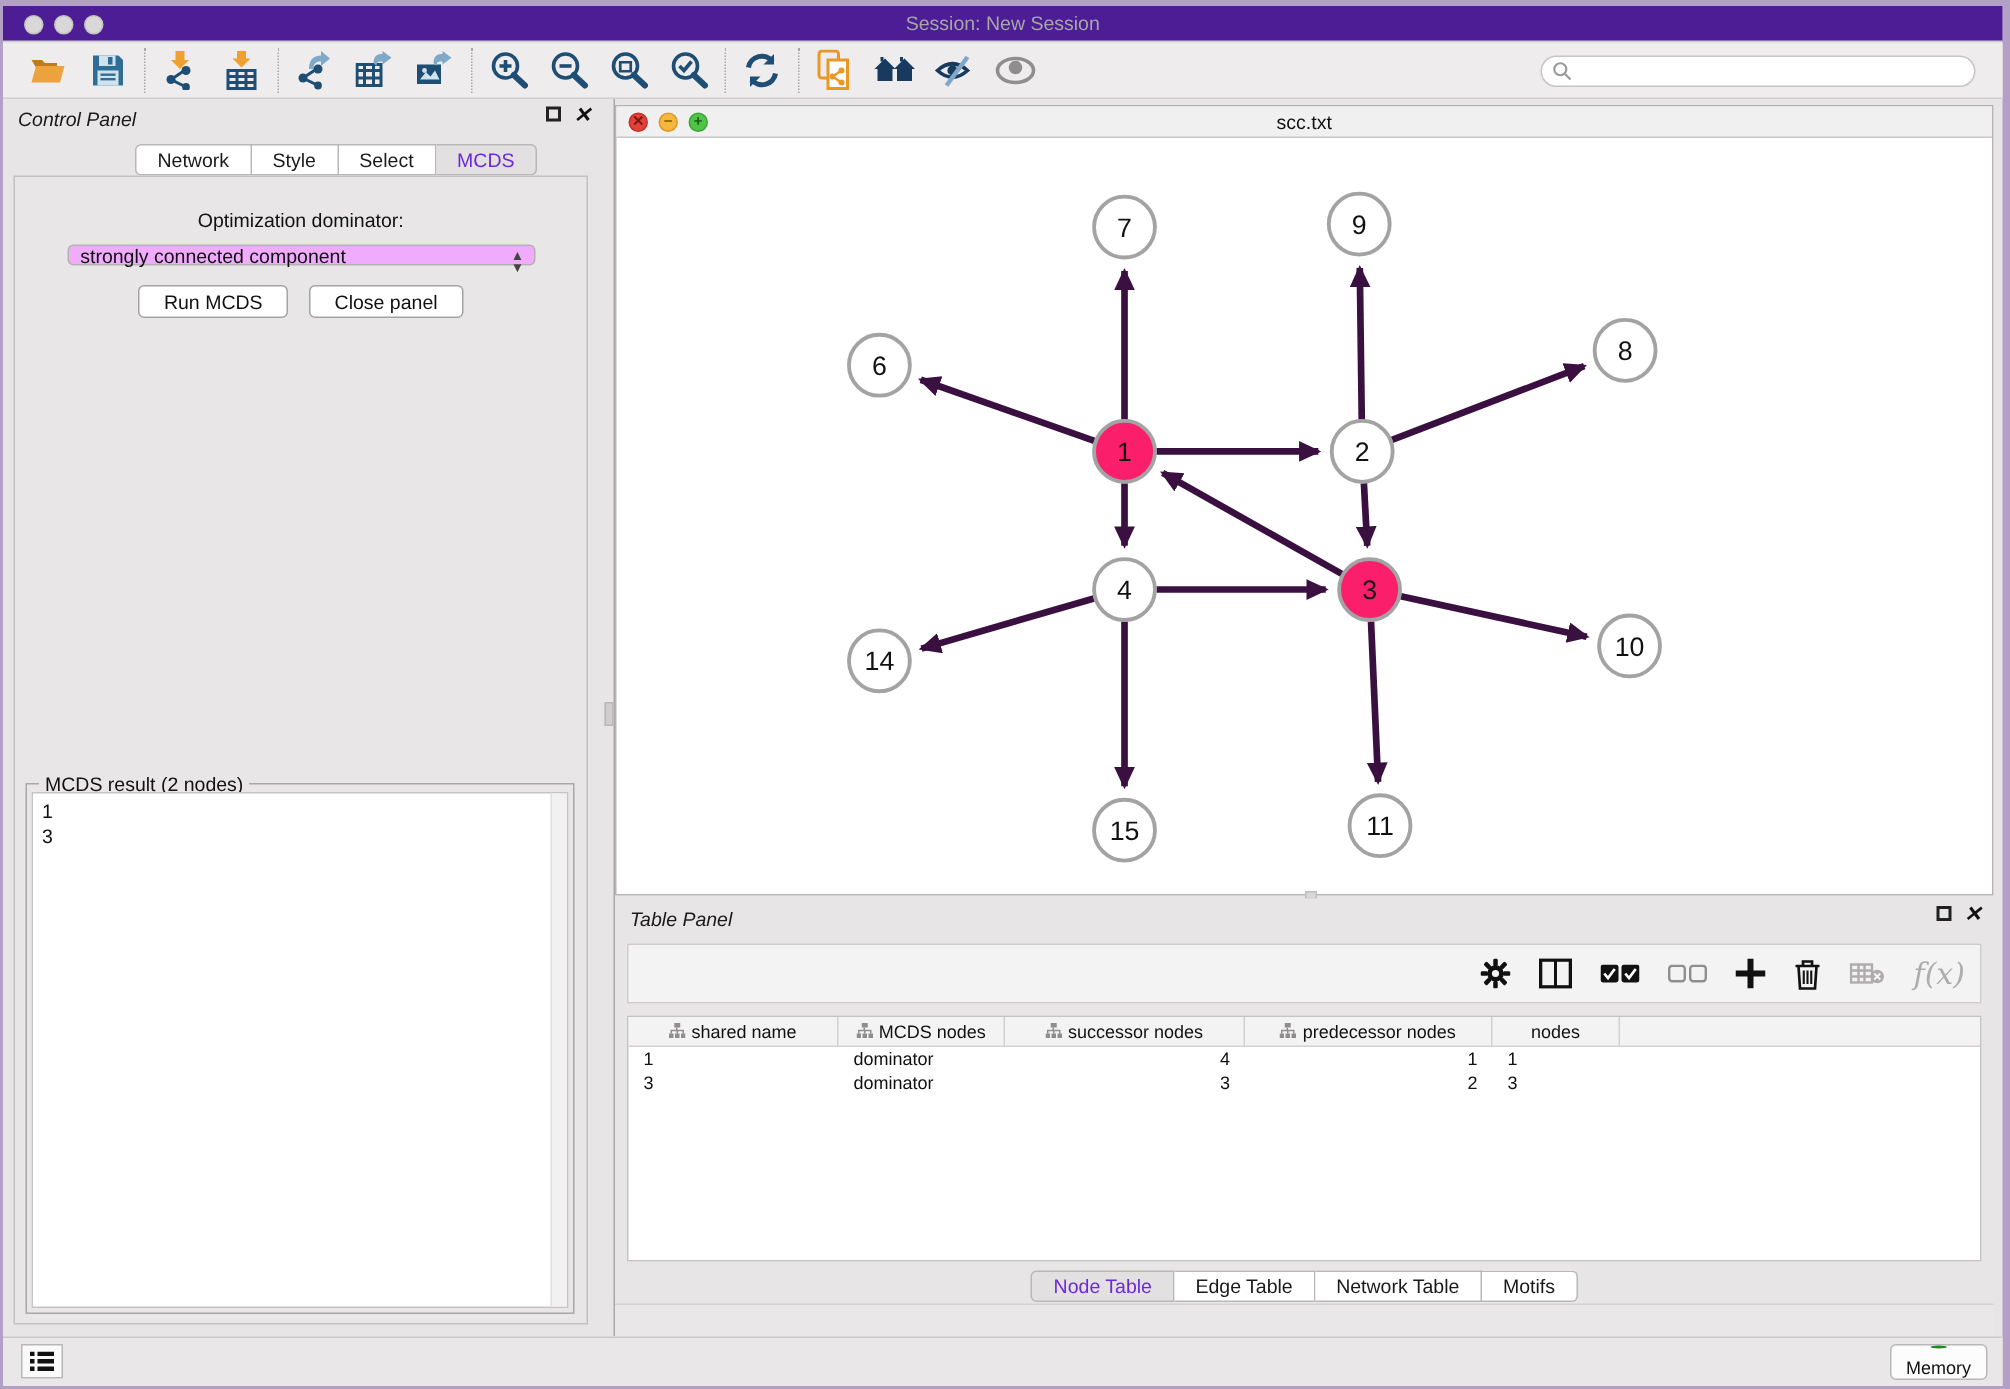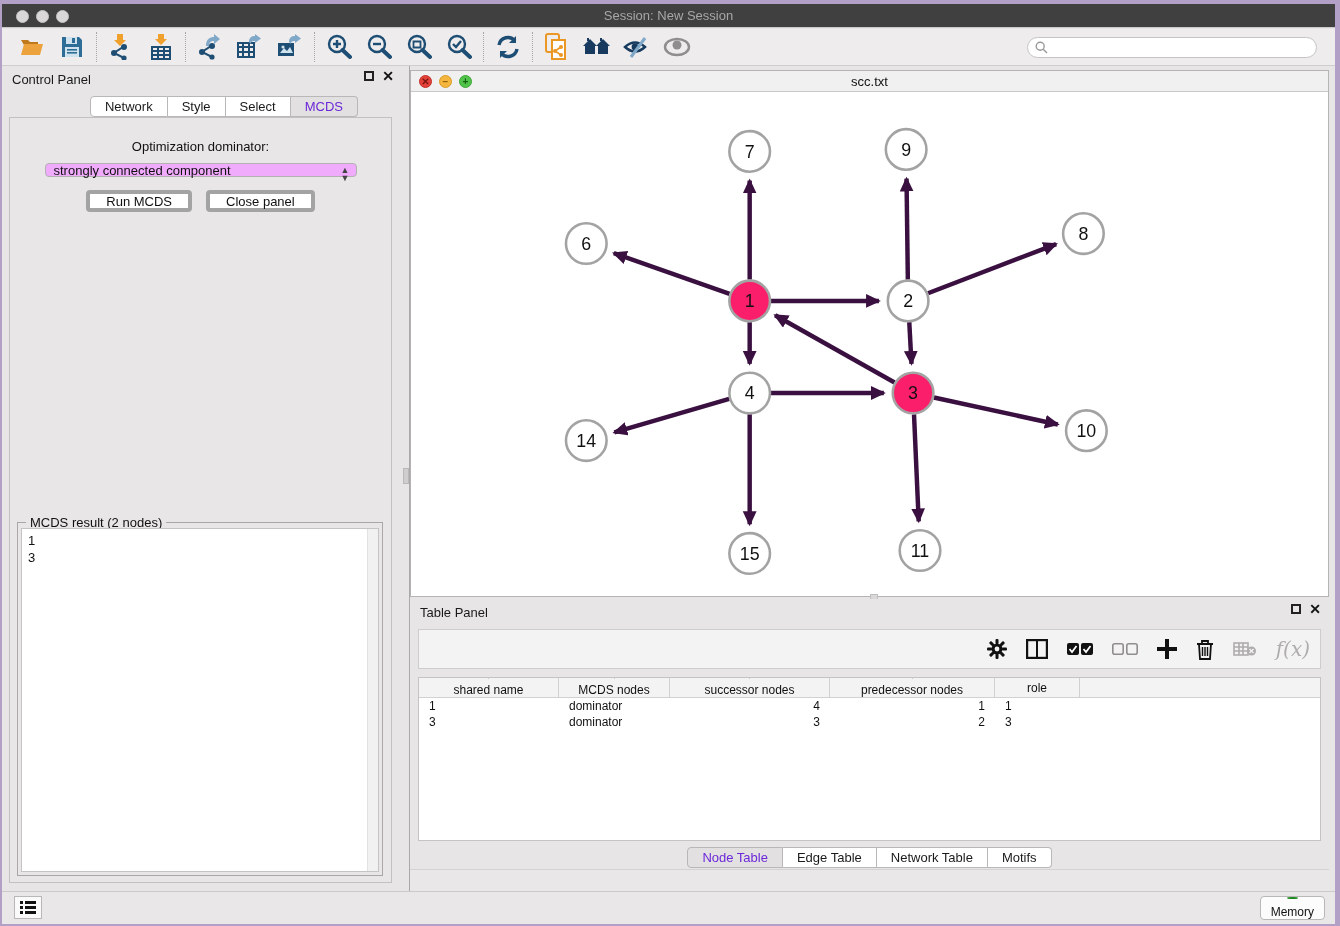--- a/index.html
+++ b/index.html
@@ -1,51 +1,51 @@
 <!DOCTYPE html>
 <html><head>
 <meta charset="utf-8">
 <style>
   * { margin:0; padding:0; box-sizing:border-box; }
   html,body { width:1340px; height:926px; font-family:"Liberation Sans",sans-serif; }
   body { background:#b3a0c6; position:relative; overflow:hidden; }
   .app { position:absolute; left:2px; top:4px; right:5px; bottom:2px; background:#e7e5e6; }
 
   
-  .titlebar { position:absolute; left:0; top:0; right:0; height:24px; background:#404040; border-bottom:1px solid #cccacb; }
+  .titlebar { position:absolute; left:0; top:0; right:0; height:24px; background:#4c1d95; border-bottom:1px solid #cccacb; }
   .tl-circle { position:absolute; top:6px; width:13px; height:13px; border-radius:50%; background:#d9d7d8; border:1px solid #c5c3c4; }
   .win-title { position:absolute; left:0; right:0; top:4px; text-align:center; font-size:13px; color:#a8a6a7; }
 
   
   .toolbar { position:absolute; left:0; top:25px; right:0; height:37px; background:#eeecec; border-bottom:1px solid #cfcdce; display:flex; align-items:center; padding:0 10px; }
   .tb-btn { width:40px; height:32px; display:flex; align-items:center; justify-content:center; }
   .tb-sep { width:1px; height:30px; border-left:1px dotted #a9a7a8; margin:0 4px; }
   .tb-spacer { flex:1; }
   .searchbox { width:290px; height:21px; background:#fff; border:1px solid #c6c4c5; border-radius:11px; display:flex; align-items:center; padding:0 7px; margin-right:8px; }
 
   
   .control-panel { position:absolute; left:0; top:62px; width:400px; bottom:33px; background:#e7e5e6; }
-  .panel-header { position:absolute; left:0; top:0; right:0; height:26px; }
+  .panel-header { position:absolute; left:0; top:0; right:0; height:26px;font-style:italic; }
   .panel-title { position:absolute; left:10px; top:6px; font-size:13px; color:#1a1a1a; }
   .panel-icons { position:absolute; right:8px; top:5px; display:flex; gap:8px; align-items:center; }
   .float-ico { width:10px; height:10px; border:2px solid #222; display:inline-block; }
   .close-ico { font-size:14px; font-weight:bold; color:#111; line-height:10px; }
 
   .tabrow { position:absolute; left:0; top:30px; right:0; height:21px; display:flex; justify-content:center;padding-left:44px; }
   .tab { height:21px; padding:0 14px; font-size:13px; background:#fff; border:1px solid #b9b7b8; border-left:none; display:flex; align-items:center; color:#1a1a1a; }
   .tab:first-child { border-left:1px solid #b9b7b8; border-radius:4px 0 0 4px; }
   .tab:last-child { border-radius:0 4px 4px 0; }
   .tab.active { background:#e2e0e1; color:#6d28d9; }
 
   .cp-body { position:absolute; left:7px; top:51px; right:10px; bottom:8px; background:#e8e6e7; border:1px solid #c2c0c1; }
   .opt-label { text-align:center; margin-top:21px; font-size:13px; color:#111; }
   .dropdown { position:relative; margin:9px auto 0 auto; width:312px; height:14px; background:#f0abfc; border:1px solid #b3b1b2; border-radius:4px; font-size:13px; display:flex; align-items:center; padding:0 8px; color:#111; }
   .dd-arrows { position:absolute; right:6px; top:2px; font-size:9px; line-height:8px; color:#444; text-align:center; }
   .btn-row { display:flex; justify-content:center; gap:14px; margin-top:13px; }
-  .pushbtn { height:22px; padding:0 16px; background:#fff; border:4px solid #a3a3a3; border-radius:4px; font-size:13px; color:#111; display:flex; align-items:center; }
+  .pushbtn { height:22px; padding:0 16px; background:#fff; border:1px solid #a3a3a3; border-radius:4px; font-size:13px; color:#111; display:flex; align-items:center; }
 
   .result-group { position:absolute; left:7px; top:376px; right:8px; bottom:6px; border:1px solid #a9a7a8;margin-top:28px; }
   .result-legend { position:absolute; left:8px; top:-8px; background:#e8e6e7; padding:0 4px; font-size:13px; color:#111; }
   .result-area { position:absolute; left:3px; top:5px; right:3px; bottom:3px; background:#fff; border:1px solid #c5c3c4; font-size:13px; color:#111; padding:3px 6px; white-space:pre-line; line-height:17px; }
   .result-scroll { position:absolute; right:4px; top:6px; bottom:4px; width:11px; background:#f2f1f2; border-left:1px solid #e2e1e2; }
 
   
   .vsplit { position:absolute; left:400px; top:62px; width:8px; bottom:33px; background:#e7e5e6; border-right:1px solid #aaa8a9; }
   .vsplit-handle { position:absolute; left:1px; top:402px; width:6px; height:16px; background:#cfcdce; border:1px solid #b9b7b8; }
 
@@ -60,21 +60,21 @@
   .net-canvas { position:absolute; left:0; top:21px; right:0; bottom:0; }
   .net-handle { position:absolute; left:50%; bottom:-4px; width:8px; height:6px; background:#d9d7d8; border:1px solid #c0bebf; }
 
   
   .table-panel { position:absolute; left:408px; top:595px; right:6px; bottom:33px; background:#e7e5e6; }
   .tp-toolbar { position:absolute; left:8px; top:30px; right:8px; height:40px; background:#f4f3f4; border:1px solid #cecccd; display:flex; align-items:center; padding:0 10px; gap:19px;justify-content:flex-end; }
   .tp-ico { display:flex; align-items:center; justify-content:center; }
   .fx { font-family:"DejaVu Serif",serif; font-style:italic; font-size:20px; color:#aeacad; }
   .tp-table { position:absolute; left:8px; top:78px; right:8px; bottom:50px; background:#fff; border:1px solid #c5c3c4; overflow:hidden; }
   .thead { display:flex; height:20px; background:#f4f3f4; border-bottom:1px solid #d2d0d1; }
-  .th { position:relative; display:flex; align-items:center; justify-content:center; font-size:12px; color:#111; border-right:1px solid #d2d0d1; gap:4px;flex-direction:column; }
+  .th { position:relative; display:flex; align-items:center; justify-content:center; font-size:12px; color:#111; border-right:1px solid #d2d0d1; gap:4px; }
   .trow { display:flex; height:16px; font-size:12px; color:#111; }
   .td { padding:0 10px; display:flex; align-items:center; }
   .tp-tabs { position:absolute; left:0; right:0; bottom:22px; height:22px; display:flex; justify-content:center; }
   .tp-strip { position:absolute; left:0; right:0; bottom:0; height:22px; background:#e9e7e8; border-top:1px solid #d4d2d3; }
 
   
   .statusbar { position:absolute; left:0; right:0; bottom:0; height:33px; background:#e9e7e8; border-top:1px solid #cbc9ca; }
   .list-btn { position:absolute; left:12px; top:4px; width:28px; height:23px; background:#fbfafb; border:1px solid #b9b7b8; display:flex; align-items:center; justify-content:center; }
   .memory-btn { position:absolute; right:10px; top:4px; height:24px; background:#fdfcfd; border:1px solid #b9b7b8; border-radius:4px; display:flex; align-items:center; gap:6px; padding:0 10px; font-size:12px; color:#111;flex-direction:column; }
   .mem-dot { width:11px; height:11px; border-radius:50%; background:#2ca32c; border:1px solid #1f8a1f; }
@@ -470,21 +470,21 @@
                 <rect x="3.5" y="0" width="4" height="3"></rect>
                 <rect x="0" y="7" width="3" height="3"></rect>
                 <rect x="4" y="7" width="3" height="3"></rect>
                 <rect x="8" y="7" width="3" height="3"></rect>
                 <path d="M5.2 3 v2 M1.5 7 v-2 h8 v2 M5.5 5 v2" stroke="#8f8d8e" fill="none"></path>
               </g>
             </svg>
             <span>predecessor nodes</span>
           </div>
           <div class="th" style="width: 85px;">
-            <span>role</span>
+            <span>nodes</span>
           </div>
         </div>
       <div id="table-body">
           <div class="trow">
             <div class="td" style="width: 140px; justify-content: flex-start;">1</div>
             <div class="td" style="width: 111px; justify-content: flex-start;">dominator</div>
             <div class="td" style="width: 160px; justify-content: flex-end;">4</div>
             <div class="td" style="width: 165px; justify-content: flex-end;">1</div>
             <div class="td" style="width: 85px; justify-content: flex-start;">1</div>
           </div>

